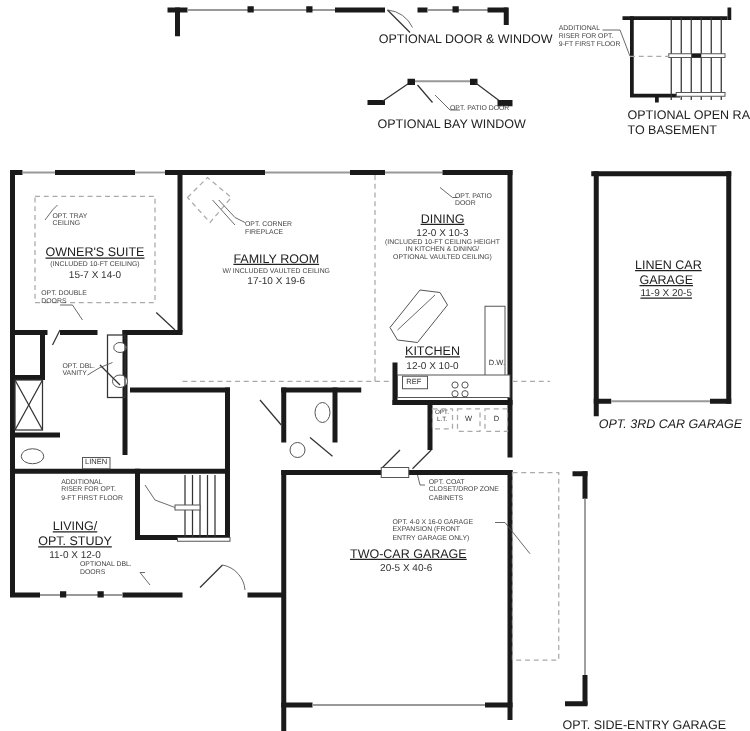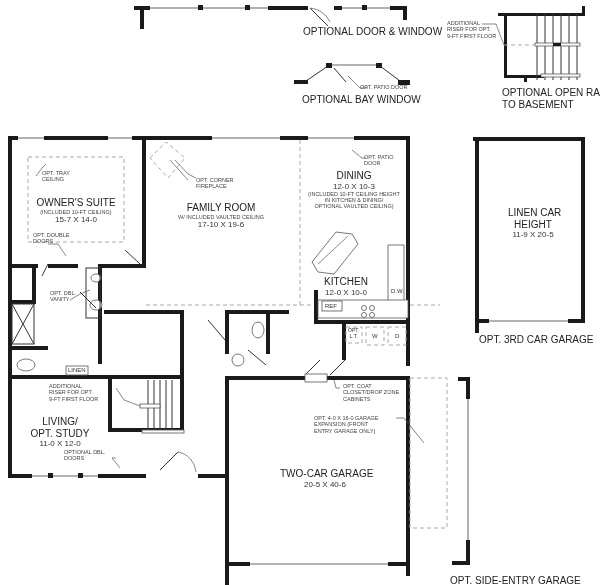--- a/index.html
+++ b/index.html
@@ -6,21 +6,21 @@
   body { width: 600px; height: 585px; position: relative; overflow: hidden;
          font-family: "Liberation Sans", sans-serif; color: #222; }
   svg { position: absolute; left: 0; top: 0; }
   .wall { fill: #1a1a1a; }
   .thin { stroke: #333; stroke-width: 1; fill: none; }
   .glass { stroke: #999; stroke-width: 1.5; fill: none; }
   .dash { stroke: #aaa; stroke-width: 1; fill: none; stroke-dasharray: 4 3; }
   .lead { stroke: #555; stroke-width: 0.7; fill: none; }
   .fix { stroke: #555; stroke-width: 0.8; fill: #fff; }
   .lbl { position: absolute; text-align: center; white-space: nowrap; line-height: 1.15; }
-  .room { font-size: 10px; color: #222; }
+  .room { font-size: 10px; color: #222; text-decoration: underline; }
   .dim { font-size: 8px; color: #333; }
   .note { font-size: 5.5px; color: #444; }
   .opt-title { font-size: 10px; color: #222; }
   .small { font-size: 6px; color: #333; }
 </style>
 </head>
 <body>
 
 <svg width="600" height="585" viewBox="0 0 600 585">
 
@@ -239,24 +239,24 @@
   <div>RISER FOR OPT.</div>
   <div>9-FT FIRST FLOOR</div>
 </div>
 <div class="lbl opt-title" style="left:502px; top:87px; text-align:left;">
   <div>OPTIONAL OPEN RAIL</div>
   <div>TO BASEMENT</div>
 </div>
 
 <div class="lbl room" style="left:508px; top:207px; width:50px;">
   <div>LINEN CAR</div>
-  <div>HEIGHT</div>
+  <div>GARAGE</div>
   <div class="dim">11-9 X 20-5</div>
 </div>
-<div class="lbl opt-title" style="left:479px; top:334px;">OPT. 3RD CAR GARAGE</div>
+<div class="lbl opt-title" style="left:479px; top:334px;font-style:italic;">OPT. 3RD CAR GARAGE</div>
 
 <div class="lbl opt-title" style="left:450px; top:575px;">OPT. SIDE-ENTRY GARAGE</div>
 
 <div class="lbl note" style="left:42px; top:170px; text-align:left;">
   <div>OPT. TRAY</div>
   <div>CEILING</div>
 </div>
 <div class="lbl" style="left:30px; top:197px; width:92px;">
   <div class="room">OWNER'S SUITE</div>
   <div class="note">(INCLUDED 10-FT CEILING)</div>
@@ -326,16 +326,16 @@
 <div class="lbl note" style="left:343px; top:383px; text-align:left;">
   <div>OPT. COAT</div>
   <div>CLOSET/DROP ZONE</div>
   <div>CABINETS</div>
 </div>
 <div class="lbl note" style="left:314px; top:415px; text-align:left;">
   <div>OPT. 4-0 X 16-0 GARAGE</div>
   <div>EXPANSION (FRONT</div>
   <div>ENTRY GARAGE ONLY)</div>
 </div>
-<div class="lbl" style="left:280px; top:468px; width:90px;text-align:center;">
+<div class="lbl" style="left:280px; top:438px; width:90px;text-align:center;">
   <div class="room">TWO-CAR GARAGE</div>
   <div class="dim">20-5 X 40-6</div>
 </div>
 
 </body></html>

